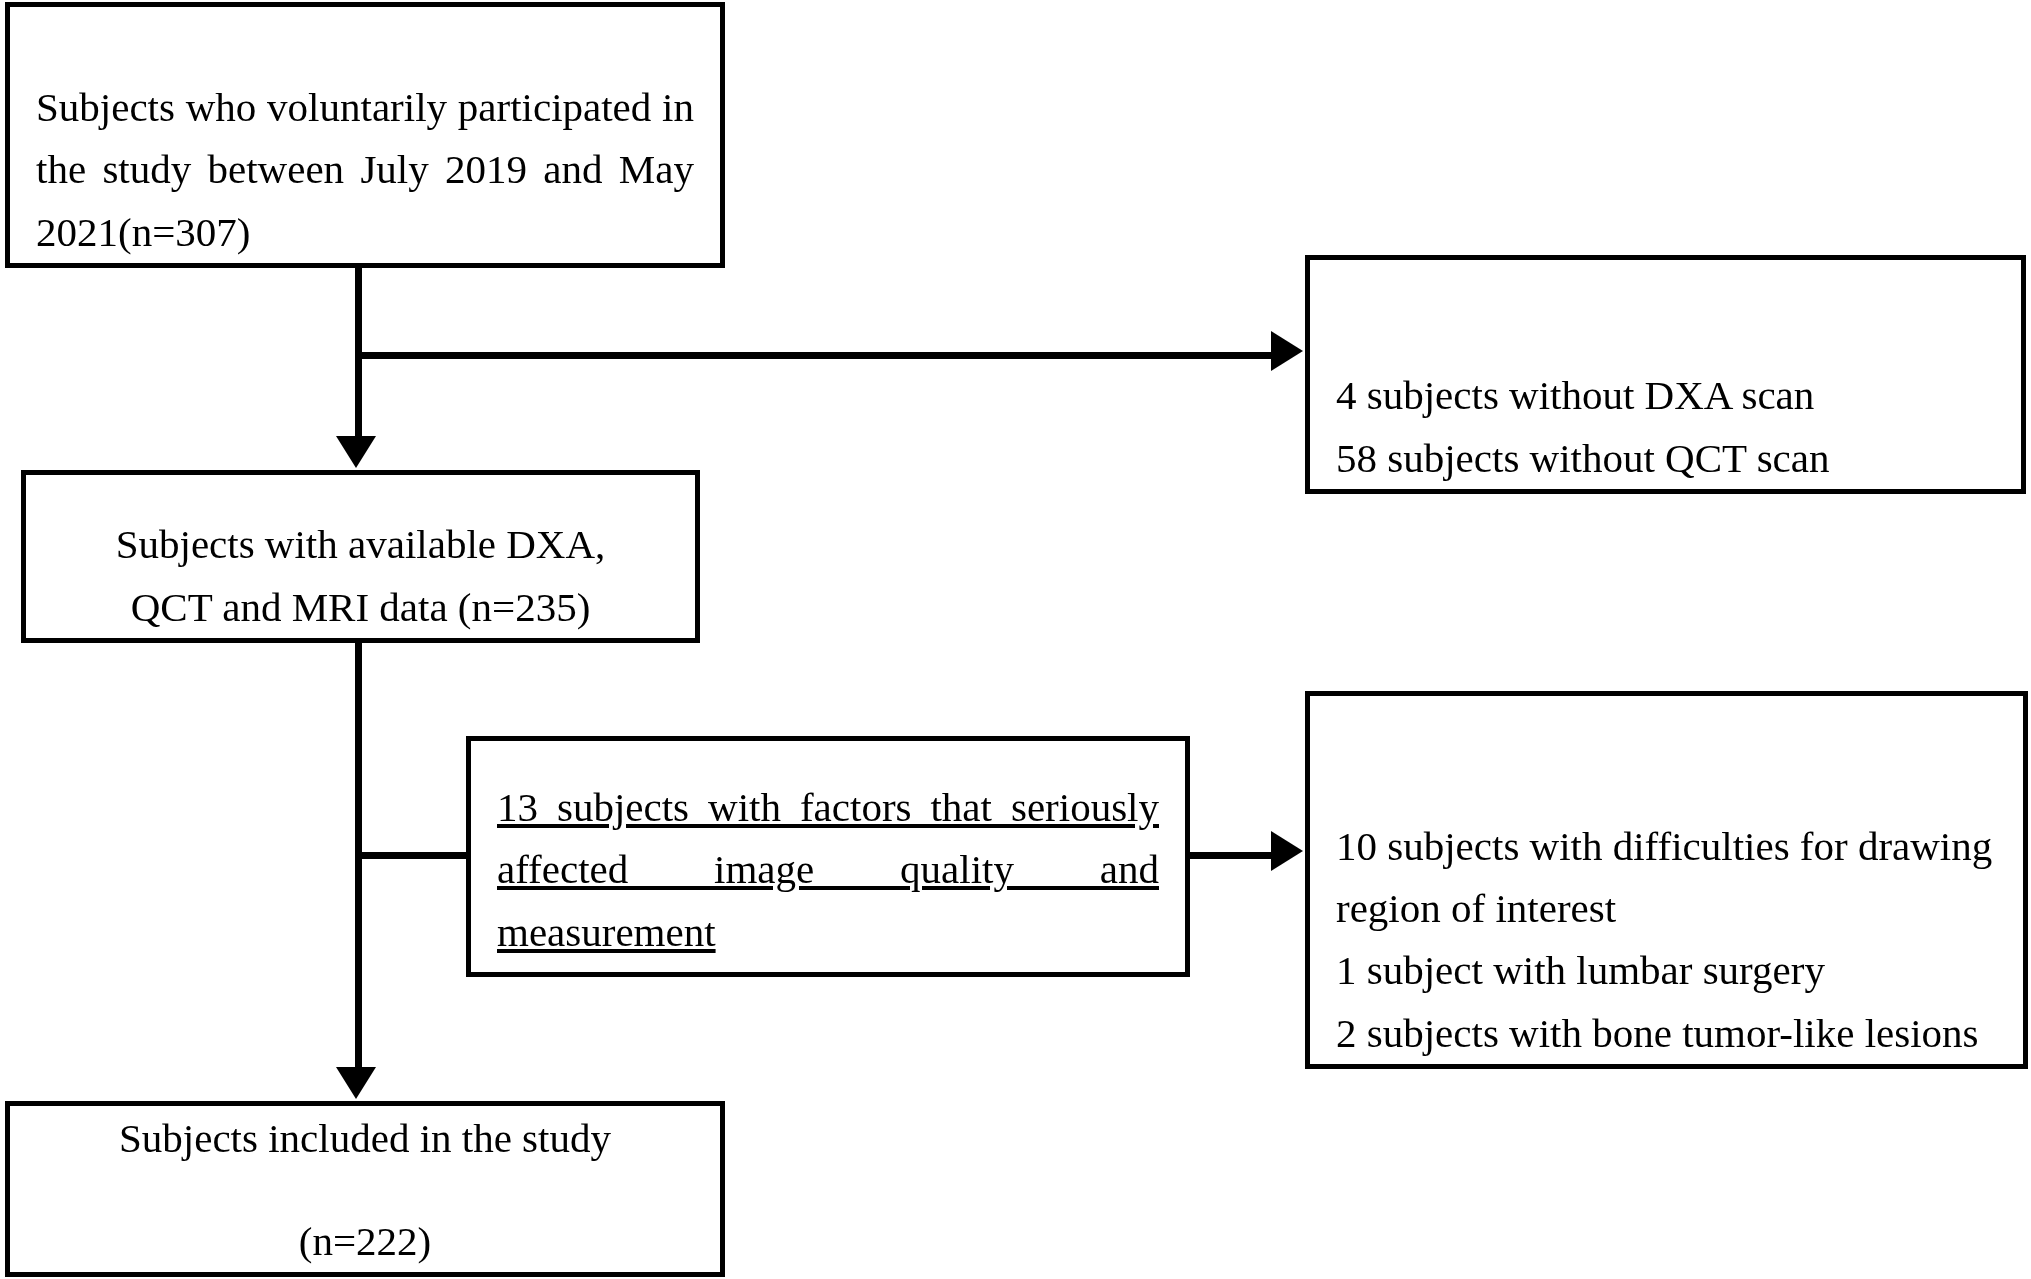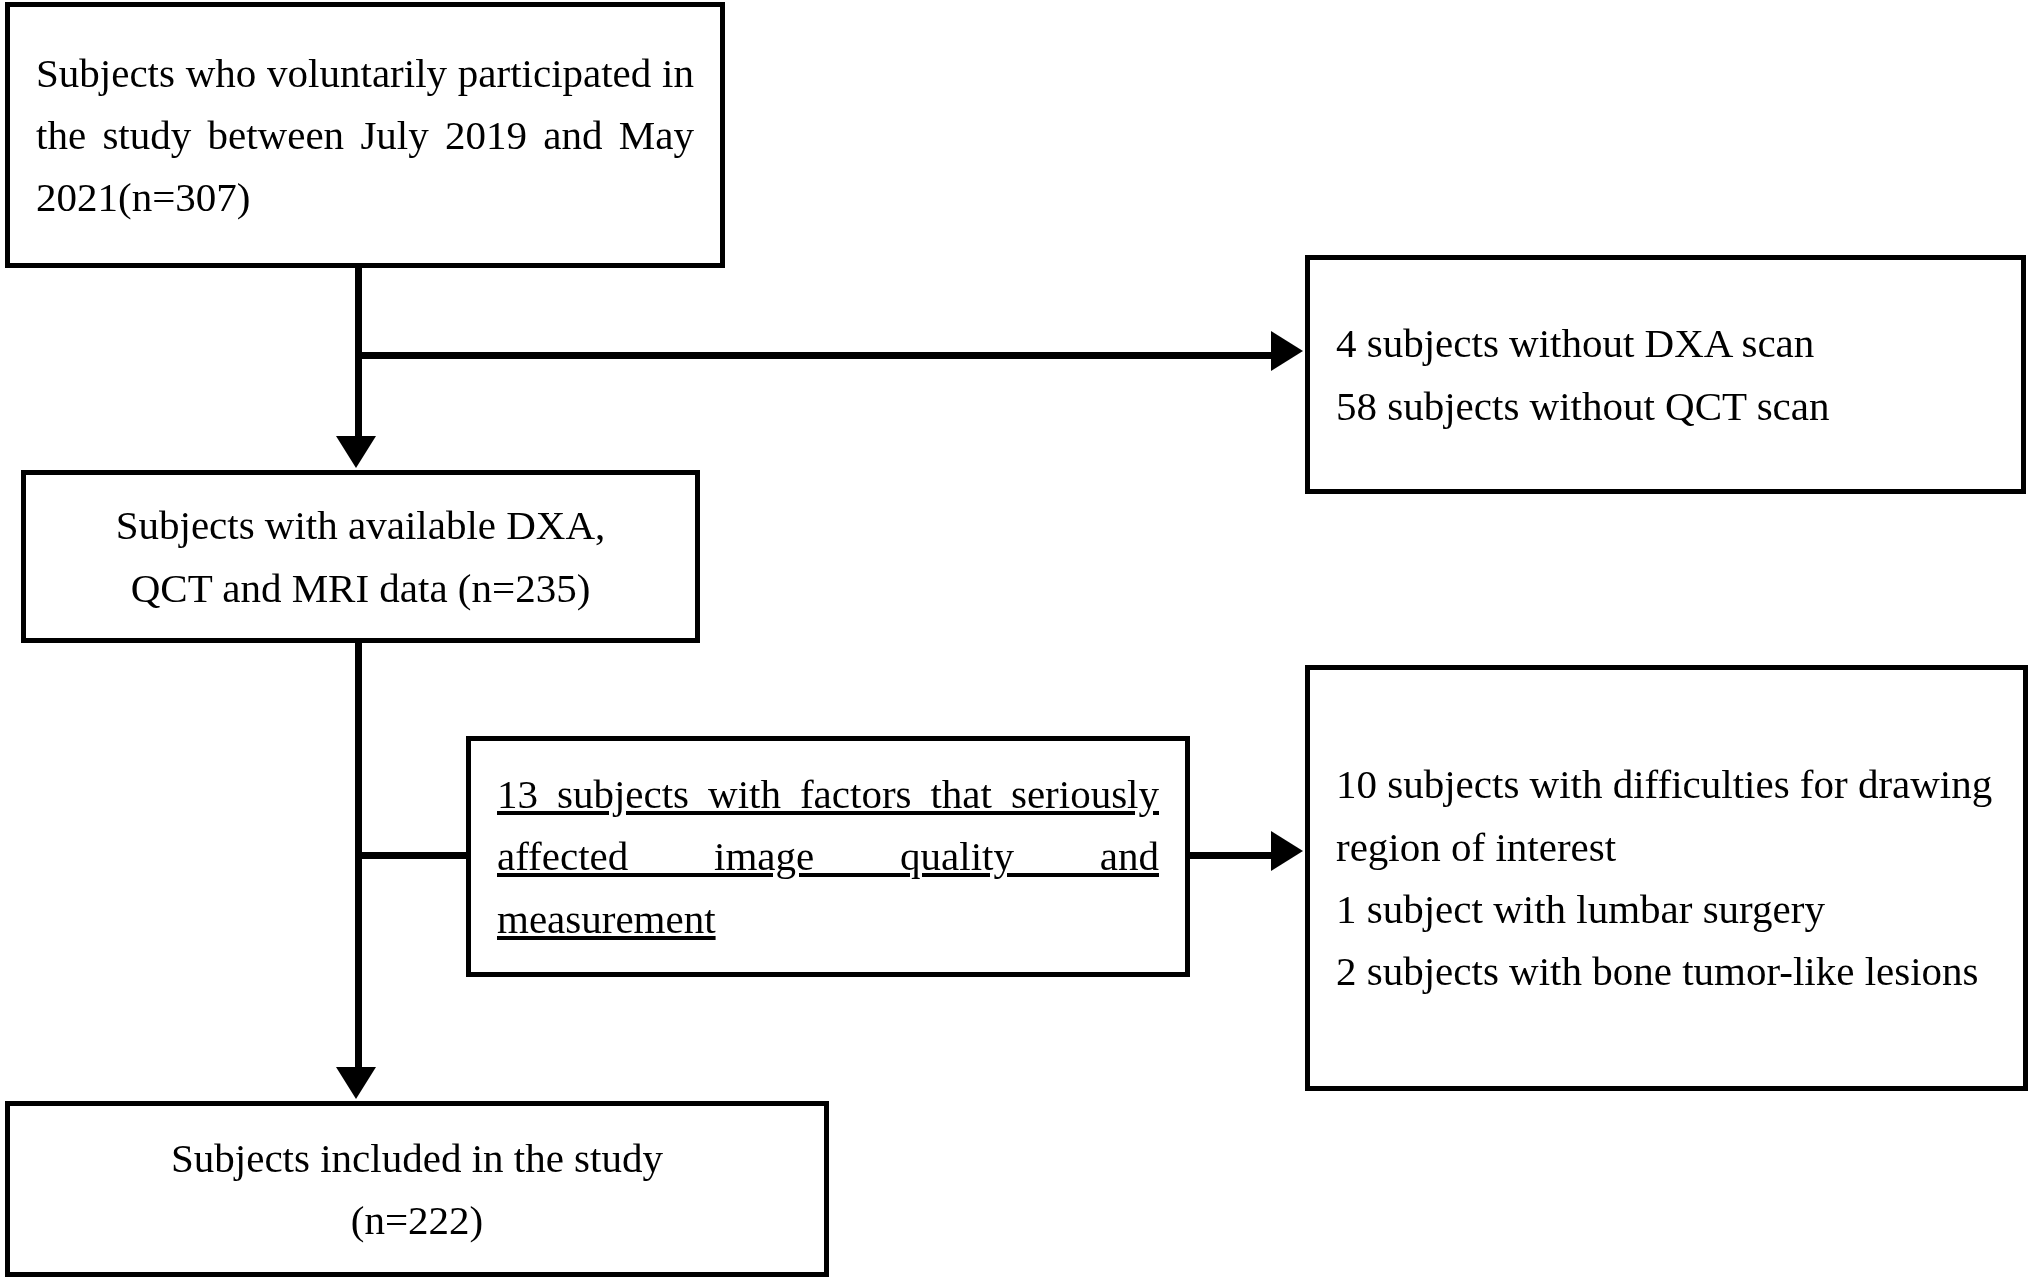--- a/index.html
+++ b/index.html
@@ -16,38 +16,38 @@
     font-family: "Liberation Serif", "DejaVu Serif", serif;
     color: #000000;
   }
   .box {
     position: absolute;
     box-sizing: border-box;
     border: 5px solid #000000;
     background: #ffffff;
     display: flex;
     flex-direction: column;
-    justify-content: center;
+    justify-content: flex-end;
   }
   .box p {
     margin: 0;
     font-size: 41px;
     line-height: 1.52;
     color: #000000;
   }
   .just p { text-align: justify; text-align-last: left; }
   .ctr p { text-align: center; }
   .lft p { text-align: left; }
 
   .box-1 { left: 5px;    top: 2px;    width: 720px;  height: 266px; padding: 0 26px; }
   .box-2 { left: 21px;   top: 470px;  width: 679px;  height: 173px; padding: 0 20px; }
   .box-3 { left: 466px;  top: 736px;  width: 724px;  height: 241px; padding: 9px 26px; text-decoration: underline; }
-  .box-4 { left: 5px;    top: 1101px; width: 824px;  height: 176px; padding: 0 42px; }
+  .box-4 { left: 5px;    top: 1101px; width: 720px;  height: 176px; padding: 0 42px; gap: 40px; }
   .box-r1 { left: 1305px; top: 231px;  width: 721px;  height: 239px; padding: 0 26px; margin-top: 24px; }
-  .box-r2 { left: 1305px; top: 665px;  width: 723px;  height: 426px; padding: 0 26px; }
+  .box-r2 { left: 1305px; top: 691px;  width: 723px;  height: 378px; padding: 0 26px; }
 
   
   .vline {
     position: absolute;
     background: #000000;
     width: 7px;
   }
   .hline {
     position: absolute;
     background: #000000;

